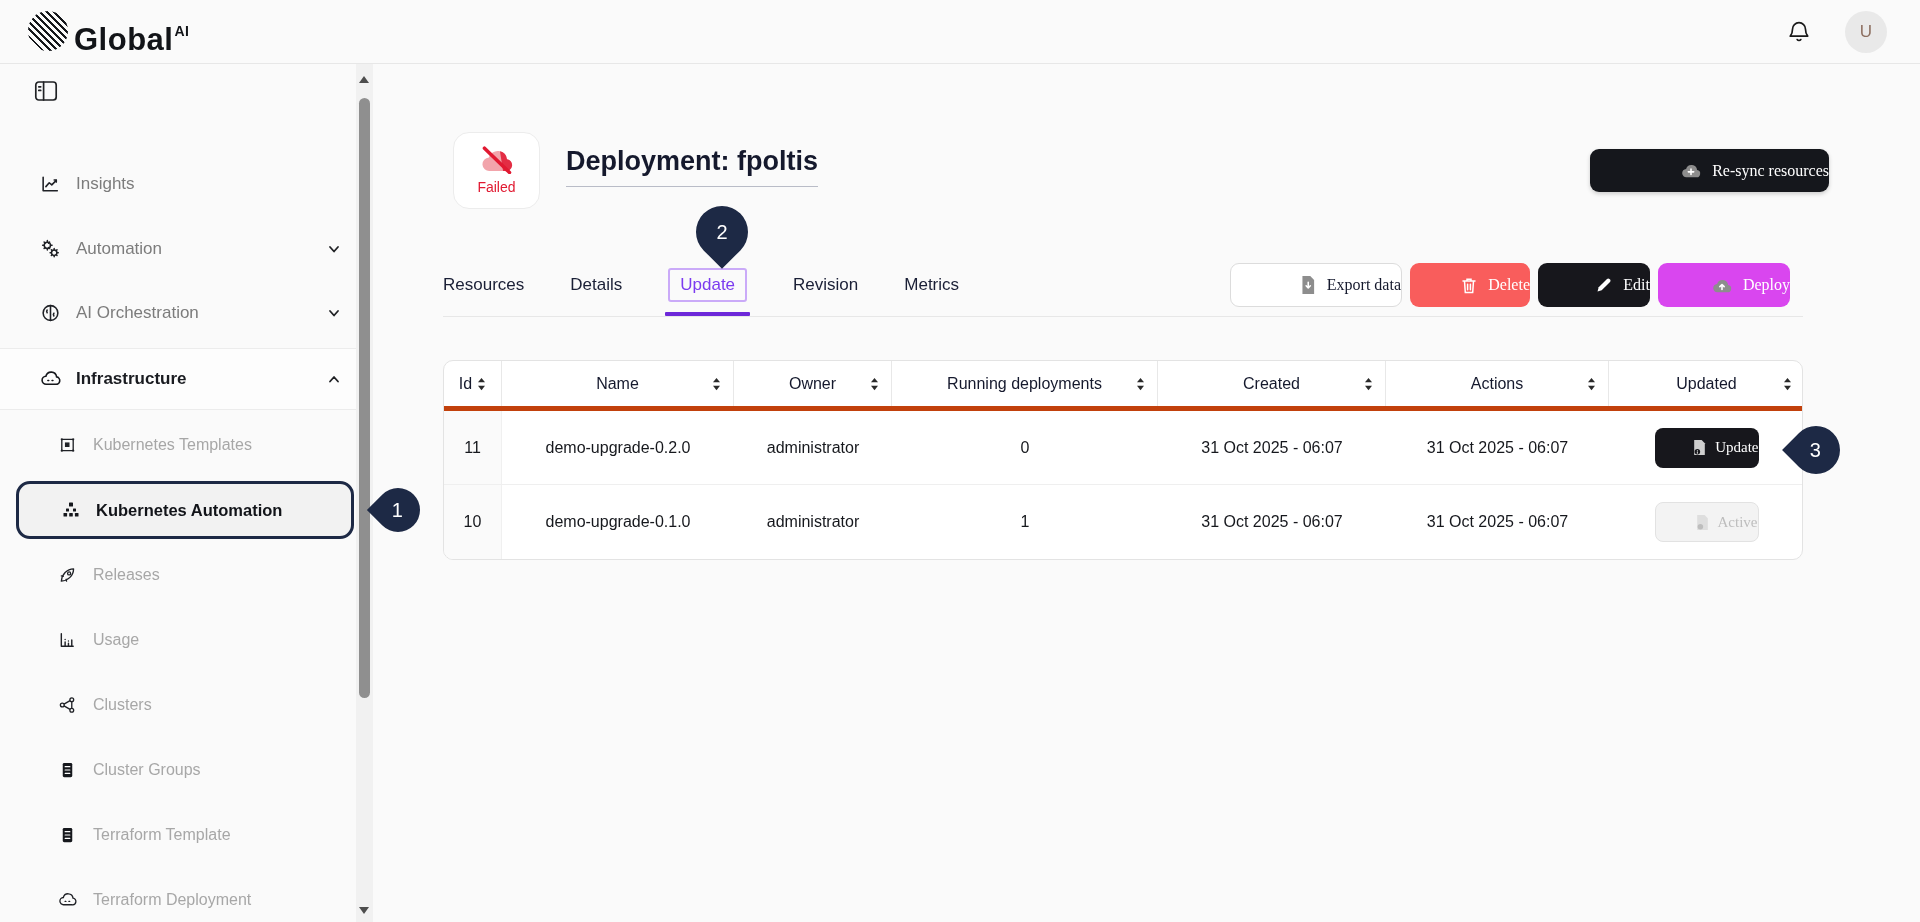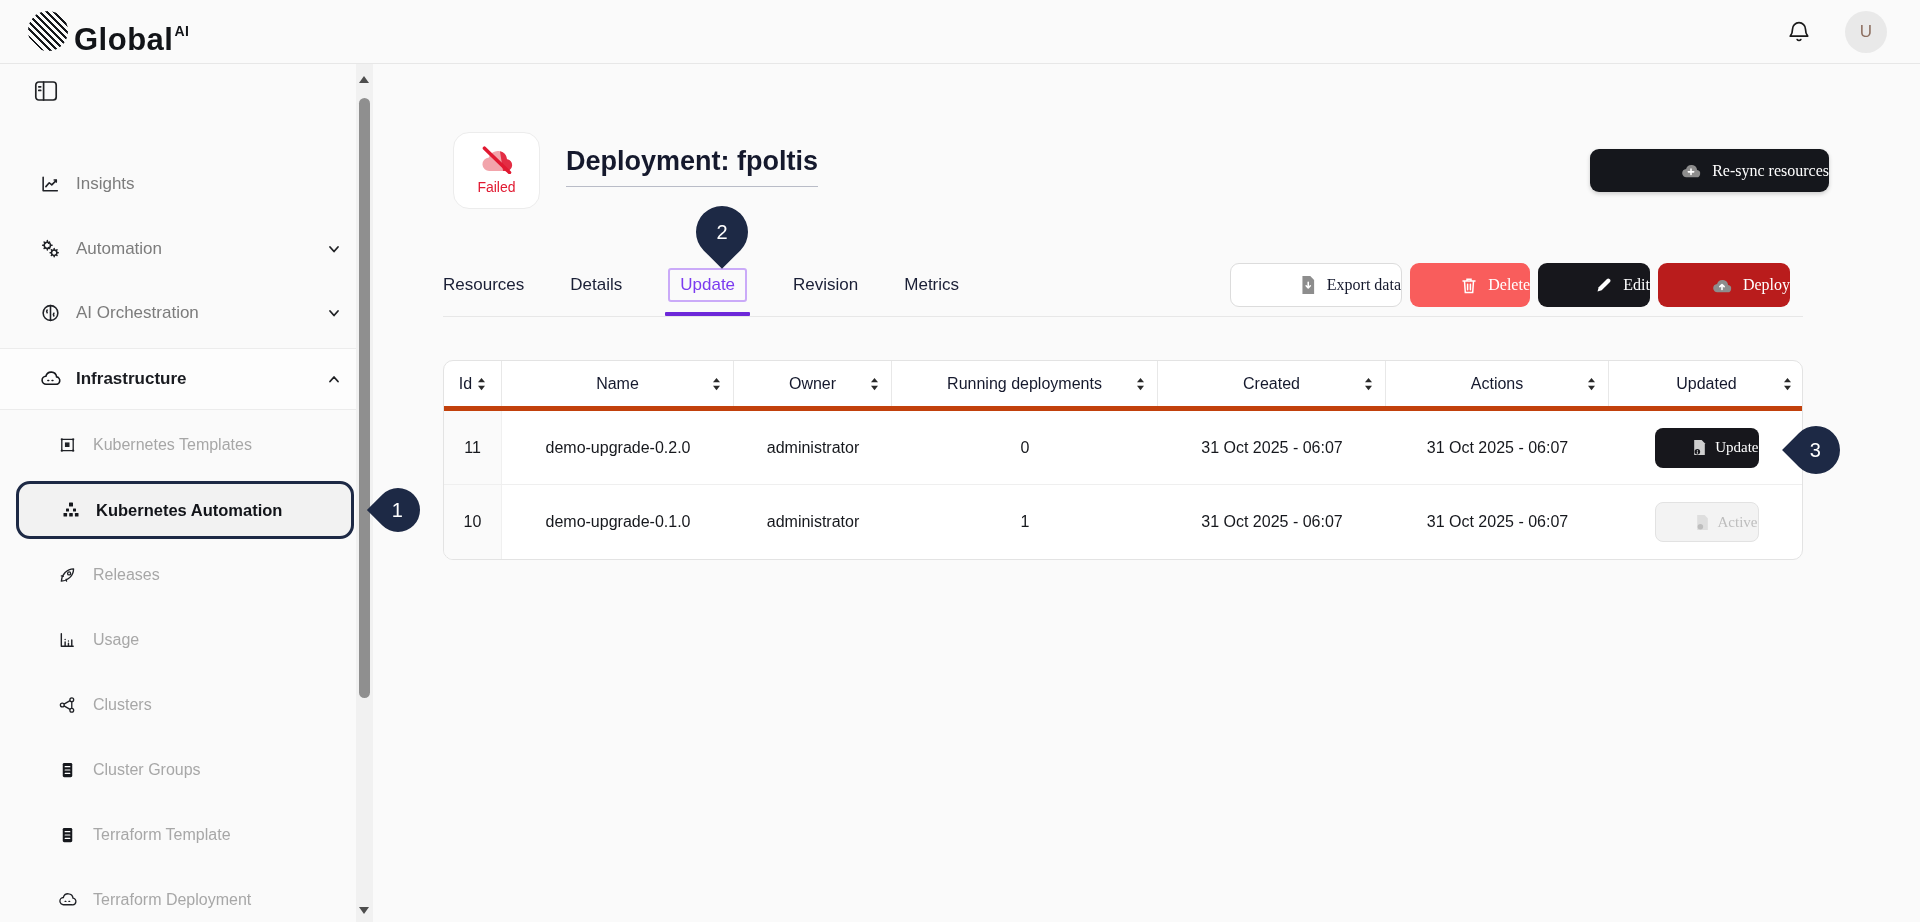--- a/index.html
+++ b/index.html
@@ -40,21 +40,21 @@
   .failed-card { position:absolute; left:453px; top:132px; width:87px; height:77px; background:#fff; border:1px solid #ececec; border-radius:16px; display:flex; flex-direction:column; align-items:center; justify-content:center; gap:5px; }
   .failed-card .txt { font-size:14px; color:#e11931; }
   .page-title { position:absolute; left:566px; top:146px; font-size:27px; font-weight:700; color:#15192d; border-bottom:1.5px solid #b9bcc7; padding-bottom:9px; }
 
   .btn { display:flex; align-items:center; justify-content:flex-end; gap:10px; border-radius:9px; font-size:16px; cursor:pointer; border:none; font-family:Liberation Serif, serif; }
   .btn-resync { position:absolute; left:1590px; top:149px; width:239px; height:43px; background:#15171c; color:#fff; box-shadow:0 2px 4px rgba(0,0,0,.18); }
   .actions-row { position:absolute; left:1230px; top:263px; display:flex; gap:8px; }
   .btn-export { width:172px; height:44px; background:#fff; border:1px solid #dcdcdc; color:#15192d; }
   .btn-delete { width:120px; height:44px; background:#f95d5c; color:#fff; }
   .btn-edit   { width:112px; height:44px; background:#17171c; color:#fff; }
-  .btn-deploy { width:132px; height:44px; background:#b91c1c; color:#fff; }
+  .btn-deploy { width:132px; height:44px; background:#d946ef; color:#fff; }
 
   
   .tabs { position:absolute; left:443px; top:262px; height:46px; display:flex; align-items:center; gap:46px; }
   .tab { font-size:17px; color:#1a1f36; cursor:pointer; white-space:nowrap; }
   .tab.active { color:#7c3bf0; border:2px solid #caaaf8; border-radius:3px; padding:5px 10px; position:relative; }
   .tab.active::after { content:''; position:absolute; left:-5px; right:-5px; bottom:-16px; height:4px; background:#6d28d9; border-radius:1px; }
   .tabs-divider { position:absolute; left:443px; top:316px; width:1360px; height:1px; background:#e7e7e7; }
 
   
   .table { position:absolute; left:443px; top:360px; width:1360px; background:#fff; border:1px solid #e3e3e3; border-radius:10px; overflow:hidden; }

